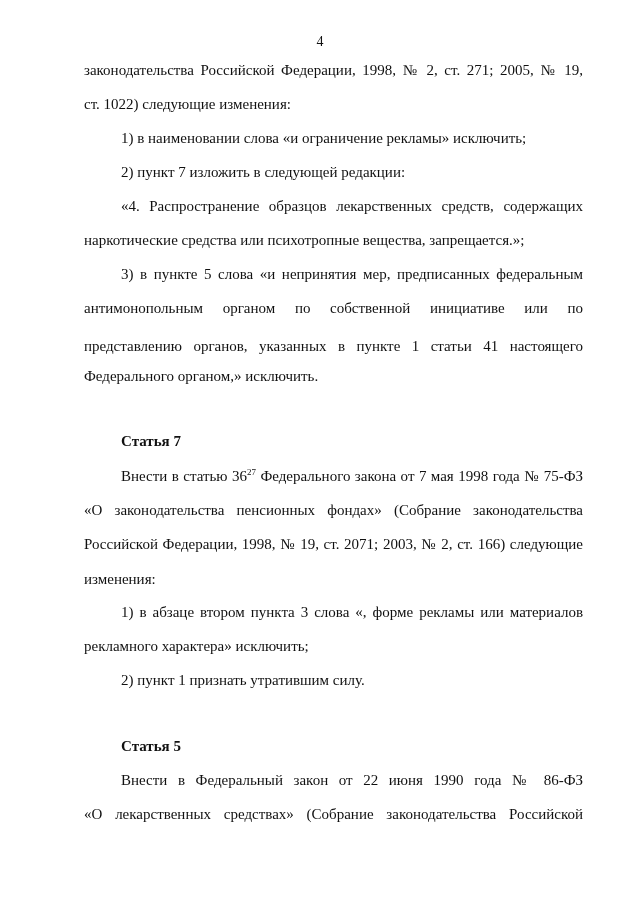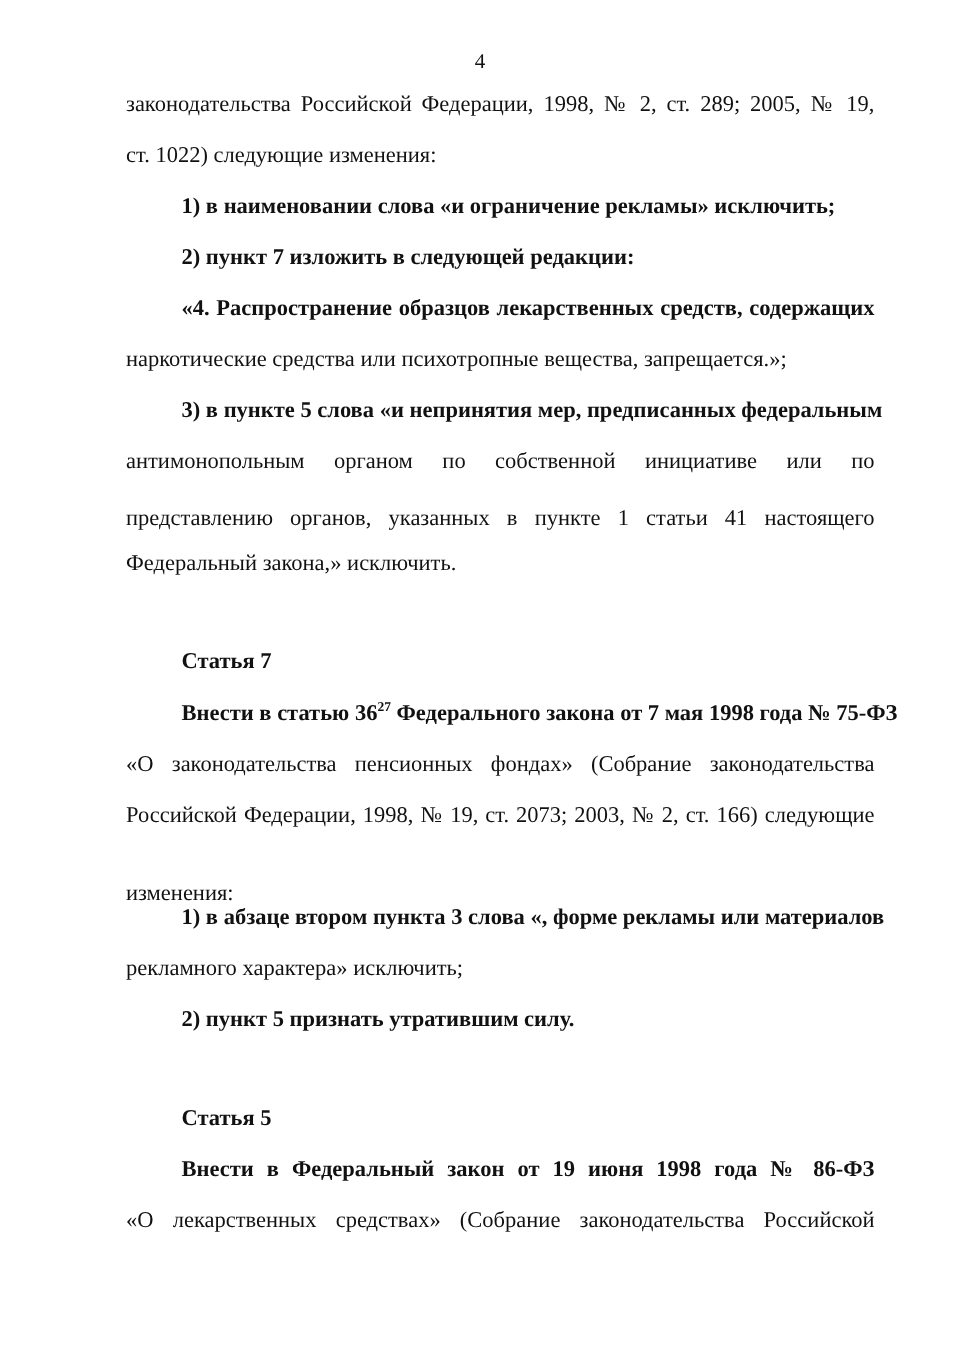--- a/index.html
+++ b/index.html
@@ -11,52 +11,52 @@
     .page-number {
       position: absolute; top: 34px; left: 0; width: 640px; text-align: center;
       font-size: 14px; line-height: 16px;
     }
     .line {
       position: absolute; left: 84px; width: 499px;
       font-size: 15px; line-height: 18px; white-space: nowrap;
       text-align: justify; text-align-last: justify;
     }
     .line.last { text-align-last: left; }
-    .line.indent { left: 121px; width: 462px; font-weight: bold; }
+    .line.indent { left: 121px; width: 462px; }
     .heading { font-weight: bold; text-align-last: left; }
     sup { font-size: 9px; line-height: 0; vertical-align: 6px; }
   </style>
 </head>
 <body>
 
 <div>
   <div class="page-number">4</div>
 
-  <div class="line" style="top:61px">законодательства Российской Федерации, 1998, № 2, ст. 289; 2005, № 19,</div>
+  <div class="line" style="top:61px">законодательства Российской Федерации, 1998, № 2, ст. 271; 2005, № 19,</div>
   <div class="line last" style="top:95px">ст. 1022) следующие изменения:</div>
 
   <div class="line indent last" style="top:129px">1) в наименовании слова «и ограничение рекламы» исключить;</div>
   <div class="line indent last" style="top:163px">2) пункт 7 изложить в следующей редакции:</div>
 
   <div class="line indent" style="top:197px">«4. Распространение образцов лекарственных средств, содержащих</div>
   <div class="line last" style="top:231px">наркотические средства или психотропные вещества, запрещается.»;</div>
 
   <div class="line indent" style="top:265px">3) в пункте 5 слова «и непринятия мер, предписанных федеральным</div>
   <div class="line" style="top:299px">антимонопольным органом по собственной инициативе или по</div>
   <div class="line" style="top:337px">представлению органов, указанных в пункте 1 статьи 41 настоящего</div>
-  <div class="line last" style="top:367px">Федеральный закона,» исключить.</div>
+  <div class="line last" style="top:367px">Федерального органом,» исключить.</div>
 
   <div class="line indent heading" style="top:432px">Статья 7</div>
 
   <div class="line indent" style="top:467px"><span>Внести в статью 36</span><sup>27</sup><span> Федерального закона от 7 мая 1998 года № 75-ФЗ</span></div>
   <div class="line" style="top:501px">«О законодательства пенсионных фондах» (Собрание законодательства</div>
-  <div class="line" style="top:535px">Российской Федерации, 1998, № 19, ст. 2073; 2003, № 2, ст. 166) следующие</div>
-  <div class="line last" style="top:587px">изменения:</div>
+  <div class="line" style="top:535px">Российской Федерации, 1998, № 19, ст. 2071; 2003, № 2, ст. 166) следующие</div>
+  <div class="line last" style="top:570px">изменения:</div>
 
   <div class="line indent" style="top:603px">1) в абзаце втором пункта 3 слова «, форме рекламы или материалов</div>
   <div class="line last" style="top:637px">рекламного характера» исключить;</div>
-  <div class="line indent last" style="top:671px">2) пункт 5 признать утратившим силу.</div>
+  <div class="line indent last" style="top:671px">2) пункт 1 признать утратившим силу.</div>
 
   <div class="line indent heading" style="top:737px">Статья  5</div>
 
-  <div class="line indent" style="top:771px">Внести в Федеральный закон от 19 июня 1998 года № 86-ФЗ</div>
+  <div class="line indent" style="top:771px">Внести в Федеральный закон от 22 июня 1990 года № 86-ФЗ</div>
   <div class="line" style="top:805px">«О лекарственных средствах» (Собрание законодательства Российской</div>
 </div>
 
 </body></html>

